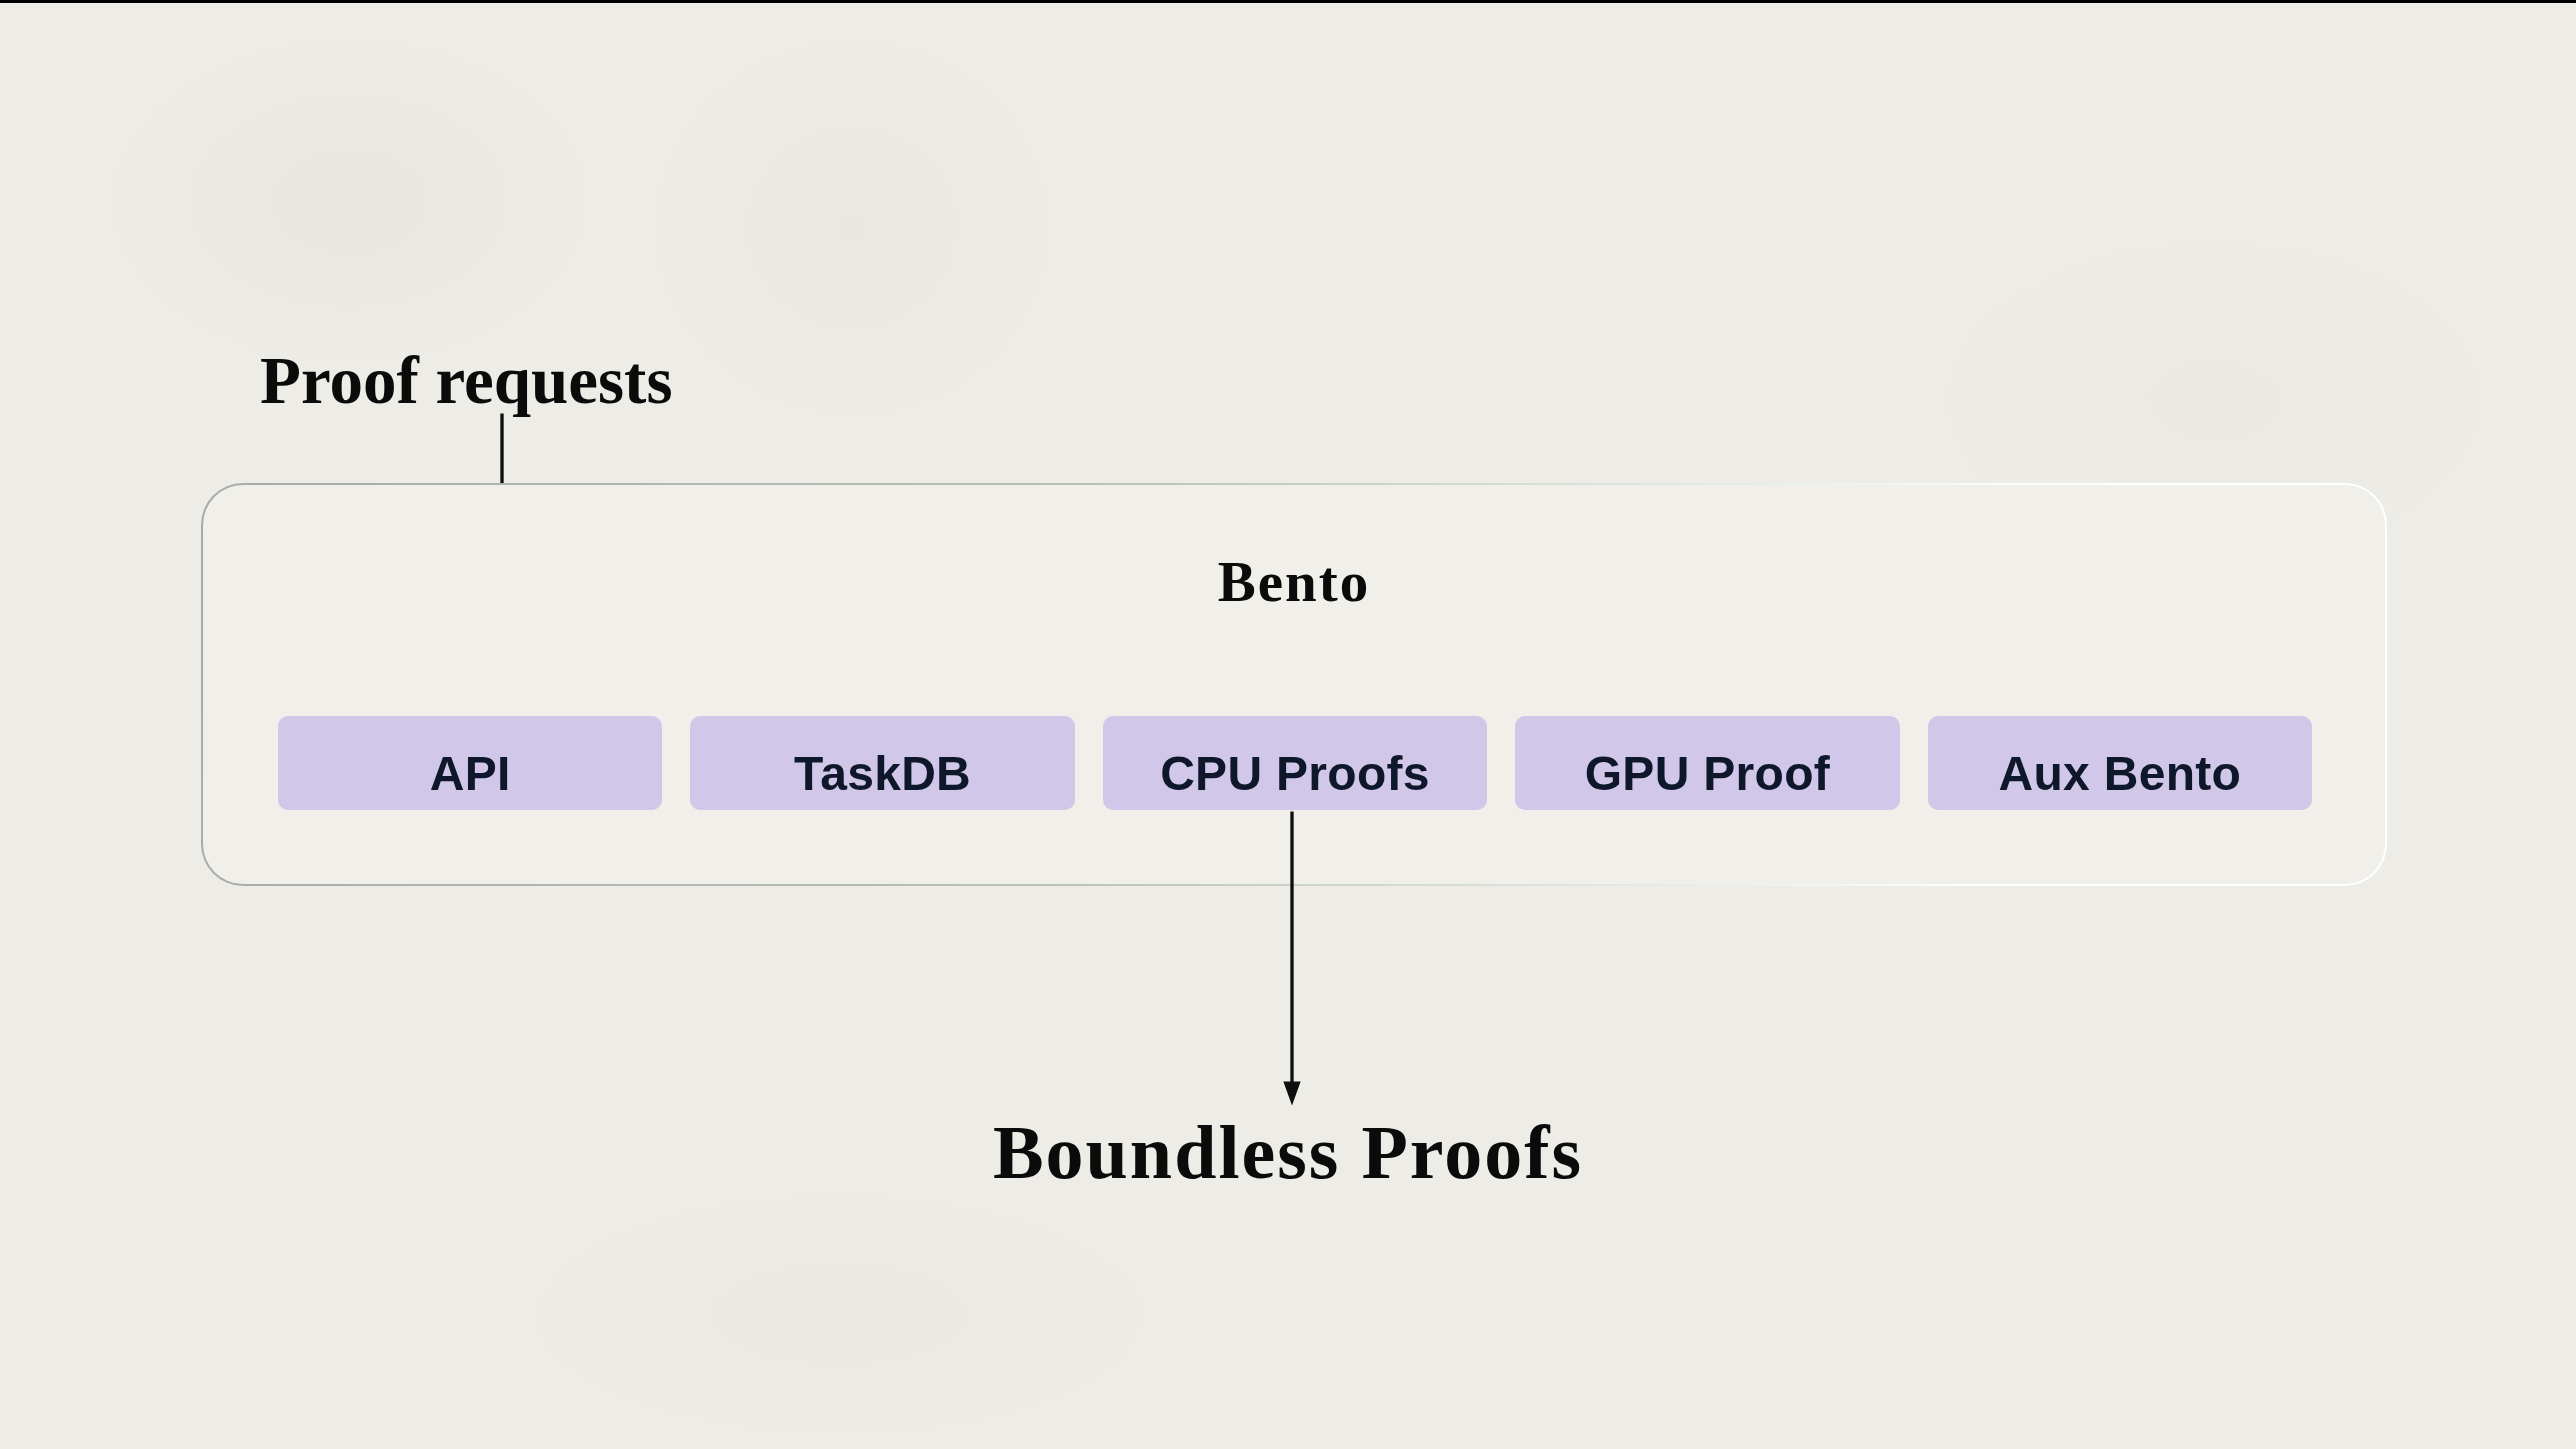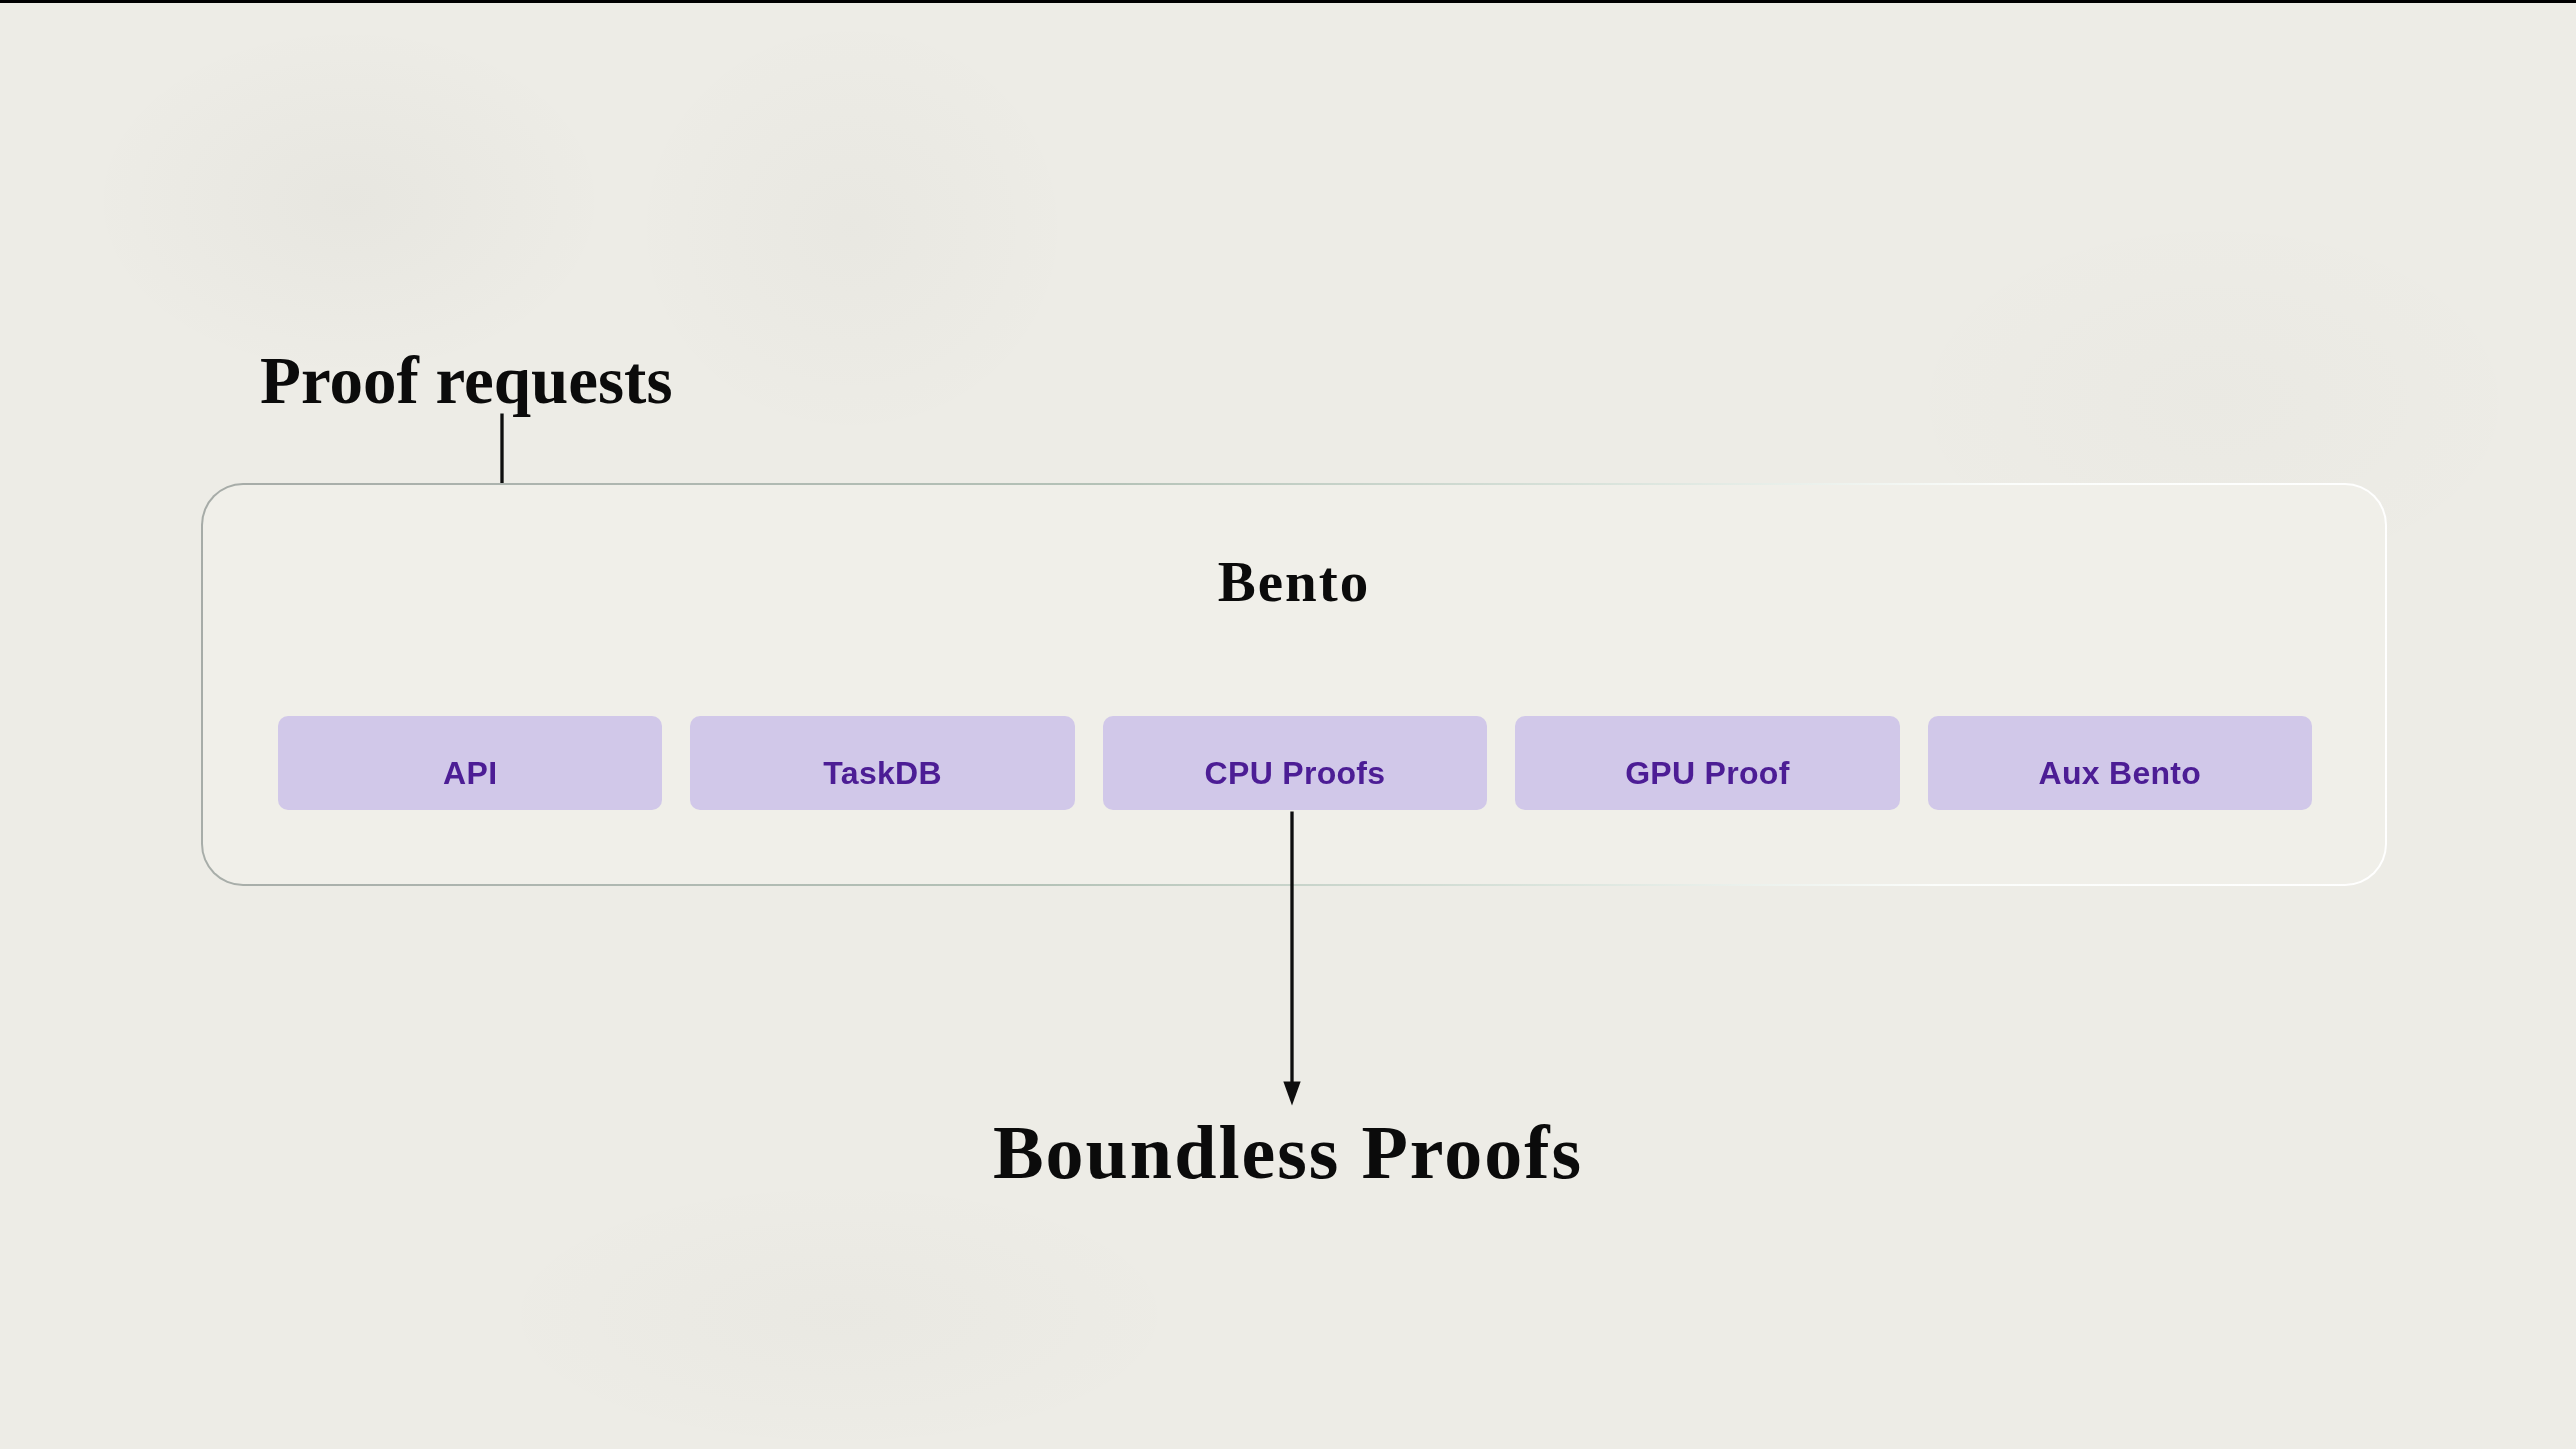--- a/index.html
+++ b/index.html
@@ -100,22 +100,22 @@
     height: 100%;
     background: #d1c8e9;
     border-radius: 10px;
     display: flex;
     align-items: center;
     justify-content: center;
   }
   .node span {
     font-family: "Liberation Sans", "DejaVu Sans", sans-serif;
     font-weight: 700;
-    font-size: 32px;
-    color: #4c1d95;
+    font-size: 48px;
+    color: #0f172a;
     letter-spacing: 0.3px;
     white-space: nowrap;
     margin-top: 20px;
   }
   .arrow {
     position: absolute;
     pointer-events: none;
   }
   .arrow-1 { left: 492px; top: 409px; }
   .arrow-2 { left: 1282px; top: 809px; }

